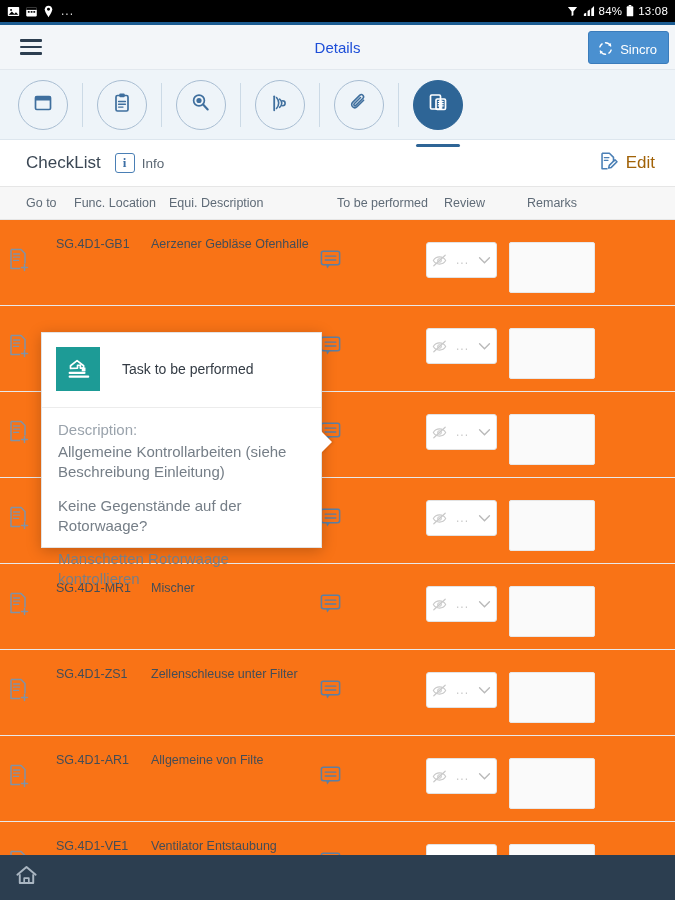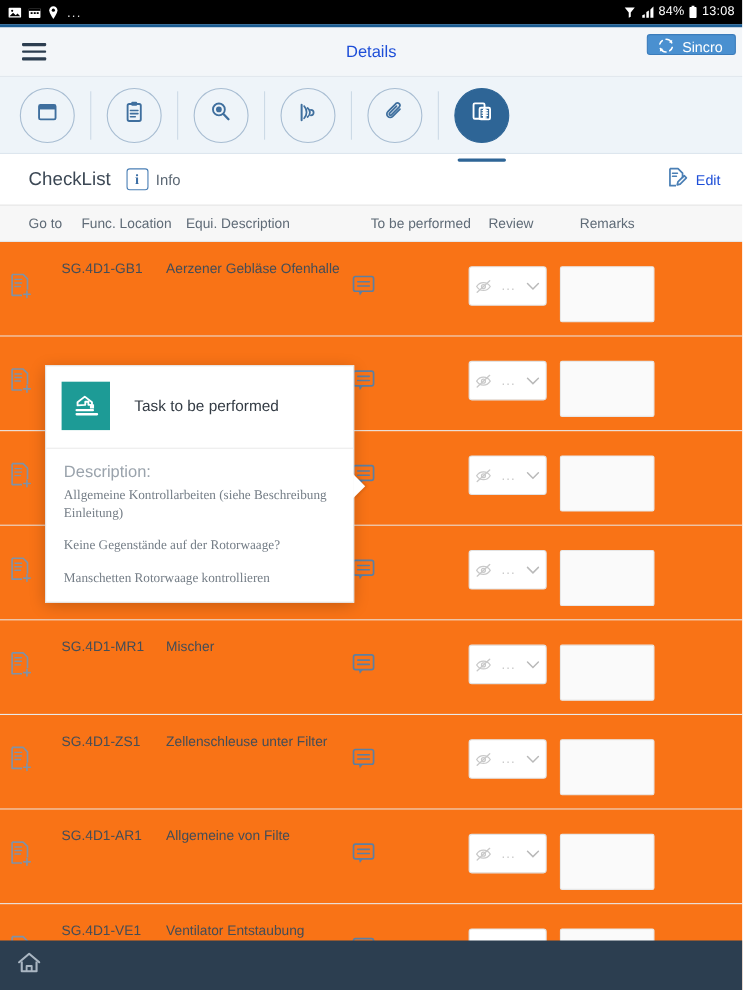--- a/index.html
+++ b/index.html
@@ -32,21 +32,21 @@
     border-bottom: 1px solid #e2e8ee;
   }
   .hamburger { width: 46px; display:flex; flex-direction:column; gap:4px; align-items:center; justify-content:center; margin-left: 8px; cursor:pointer; }
   .hamburger span { display:block; width: 22px; height: 2.5px; background:#2c3e50; border-radius:1px; }
   .header-title {
     position: absolute; left: 0; right: 0; text-align: center;
     font-size: 15px; color: #1d4ed8; pointer-events: none;
   }
   .sincro-btn {
     position: absolute; right: 6px; top: 6px;
-    height: 19px; padding: 4px 11px 0 8px;
+    height: 33px; padding: 4px 11px 0 8px;
     background: #4a90d0; border: 1px solid #3b7cbb; border-radius: 3px;
     display: flex; align-items: center; gap: 6px;
     color: #fff; font-size: 13px; cursor: pointer;
   }
 
   
   .toolbar {
     height: 70px; background: #eef4f9;
     display: flex; align-items: center; padding-left: 18px;
     border-bottom: 1px solid #dde6ee; position: relative;
@@ -73,21 +73,21 @@
   .cl-title { font-size: 17px; color: #3b4754; margin-right: 14px; }
   .info-chip { display:flex; align-items:center; gap:7px; cursor:pointer; }
   .info-box {
     width: 20px; height: 20px; border: 1.5px solid #4a7fb5; border-radius: 3px;
     display:flex; align-items:center; justify-content:center;
     color:#3d6fa5; font-size: 13px; font-weight: bold; font-family:"Liberation Serif", serif;
   }
   .info-label { font-size: 13.5px; color: #5b6773; }
   .spacer { flex: 1; }
   .edit-chip { display:flex; align-items:center; gap:7px; cursor:pointer; }
-  .edit-label { font-size: 13px; color: #1d4ed8; }
+  .edit-label { font-size: 17px; color: #a16207; }
 
   
   .thead {
     display: flex; align-items: center; height: 34px;
     background: #f7f7f7; border-top: 1px solid #e6e6e6; border-bottom: 1px solid #e6e6e6;
     font-size: 12.5px; color: #5f6b77; padding-left: 26px;
   }
   .rows-area { position: relative; }
   .trow {
     display: flex; align-items: flex-start; height: 86px;
@@ -130,21 +130,21 @@
   }
   .popup-head { display: flex; align-items: center; padding: 14px 14px 0 14px; gap: 22px; }
   .popup-icon {
     width: 44px; height: 44px; background: #1d9b96;
     display: flex; align-items: center; justify-content: center; flex: 0 0 44px;
   }
   .popup-title { font-size: 14px; color: #333b44; }
   .popup-sep { height: 1px; background: #ececec; margin: 16px 0 0 0; }
   .popup-body { padding: 13px 16px 0 16px; }
   .popup-body .lbl { font-size: 15px; color: #9aa3ac; margin-bottom: 4px; }
-  .popup-body p { font-size: 12px; color: #757e87; line-height: 1.35; margin-bottom: 13px; font-family: Liberation Serif, serif; }
+  .popup-body p { font-size: 15px; color: #757e87; line-height: 1.35; margin-bottom: 13px; }
   .popup-arrow {
     position: absolute; right: -11px; top: 98px;
     width: 0; height: 0;
     border-top: 11px solid transparent; border-bottom: 11px solid transparent;
     border-left: 11px solid #fff;
     filter: drop-shadow(2px 0 1px rgba(0,0,0,.10));
   }
 
   
   .bottomnav {

